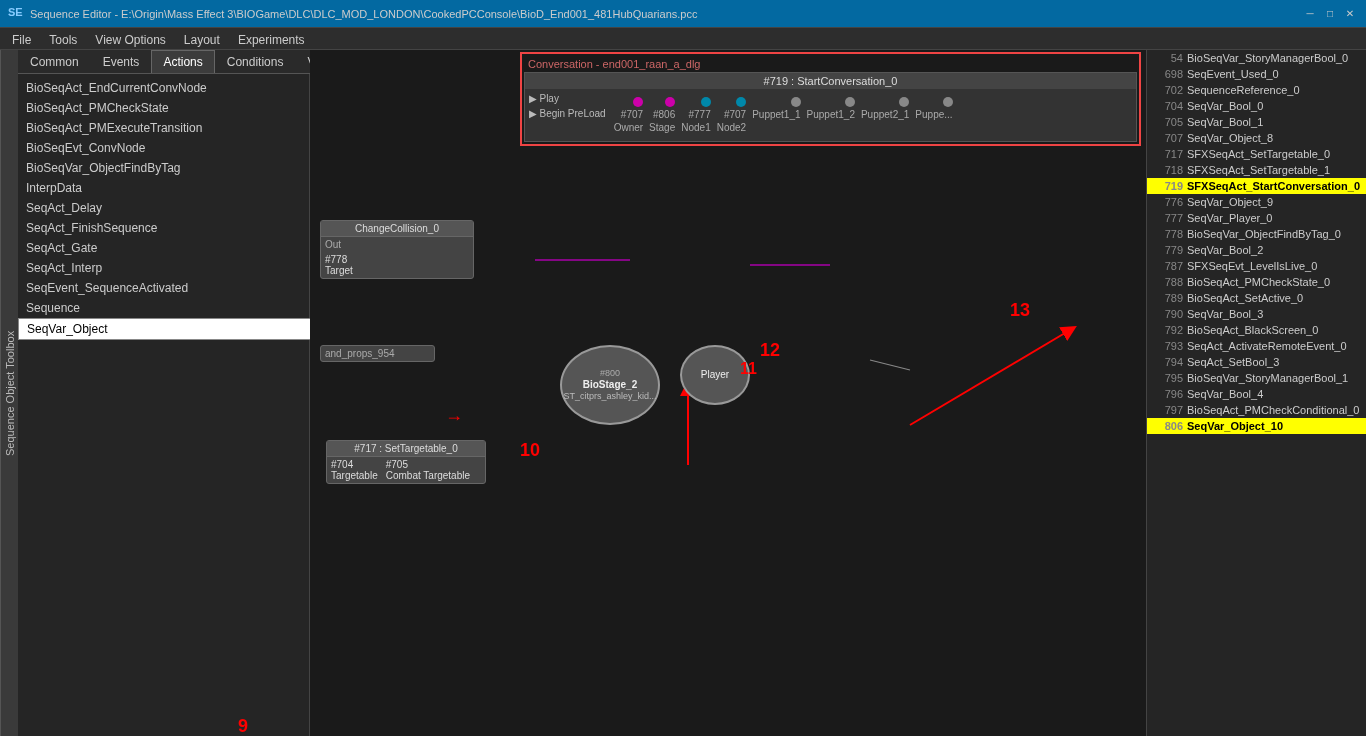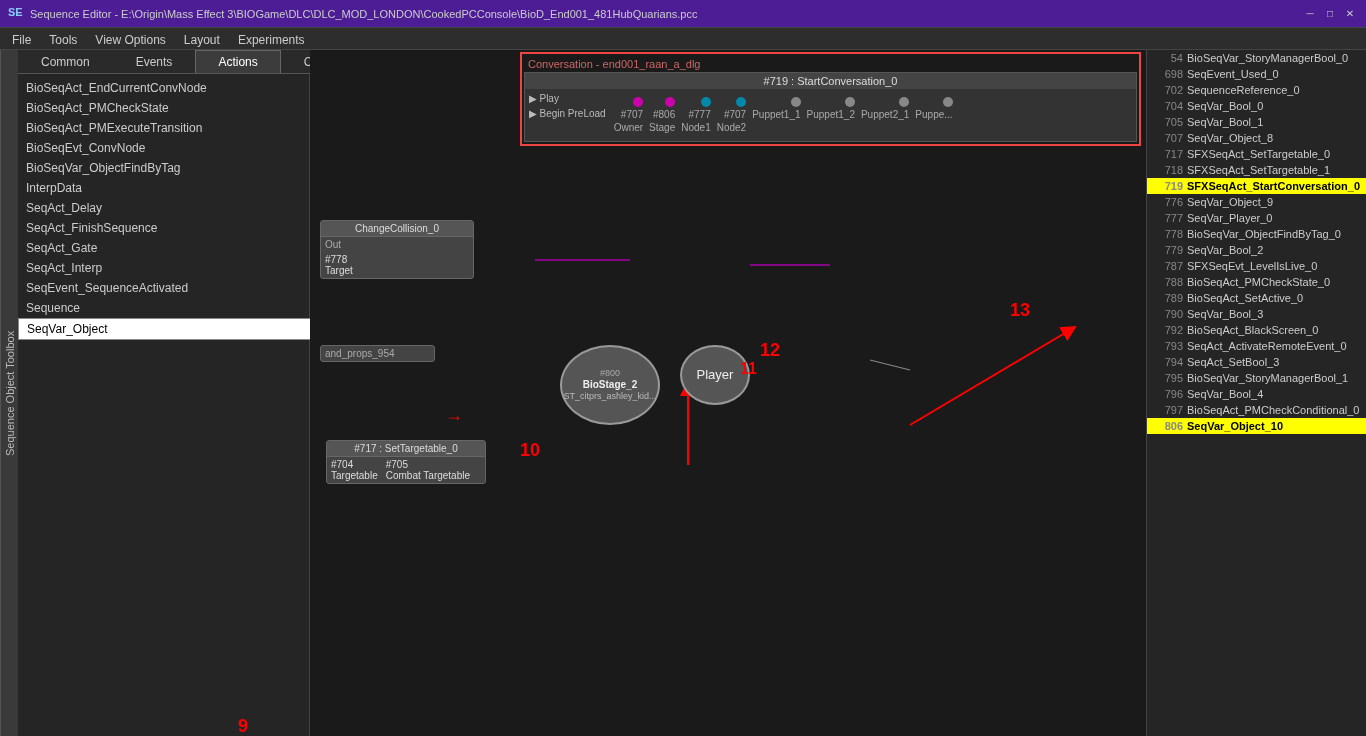--- a/index.html
+++ b/index.html
@@ -1,21 +1,21 @@
 <!DOCTYPE html>
 <html><head>
   <meta charset="utf-8">
   <style>
     * { margin: 0; padding: 0; box-sizing: border-box; }
     body { width: 1366px; height: 736px; overflow: hidden; font-family: 'Segoe UI', Tahoma, sans-serif; font-size: 12px; background: #1e1e1e; color: #ddd; }
 
     
     #titlebar {
       height: 28px;
-      background: #4c1d95;
+      background: #0369a1;
       display: flex;
       align-items: center;
       padding: 0 8px;
       user-select: none;
       border-bottom: 1px solid #444;
     }
     #titlebar .title-icon { width: 16px; height: 16px; margin-right: 6px; }
     #titlebar .title-text { font-size: 11px; color: #ccc; flex: 1; }
     #titlebar .win-controls { display: flex; gap: 4px; }
     #titlebar .win-btn { width: 16px; height: 16px; display: flex; align-items: center; justify-content: center; font-size: 10px; cursor: pointer; color: #ccc; }
@@ -76,21 +76,21 @@
     }
 
     
     #tab-bar {
       display: flex;
       background: #2a2a2a;
       border-bottom: 1px solid #555;
       flex-shrink: 0;
     }
     .tab-btn {
-      padding: 4px 22px;
+      padding: 4px 11px;
       font-size: 12px;
       cursor: pointer;
       color: #ccc;
       border: 1px solid transparent;
       border-bottom: none;
       background: transparent;
     }
     .tab-btn.active {
       background: #3c3c3c;
       border-color: #666;
@@ -412,21 +412,21 @@
       </div>
     </div>
 
     <div class="circle-node" style="left:250px;top:295px;width:100px;height:80px;">
       <div style="font-size:9px;color:#aaa;">#800</div>
       <div style="font-size:10px;font-weight:bold;">BioStage_2</div>
       <div style="font-size:9px;color:#bbb;">ST_citprs_ashley_kid...</div>
     </div>
 
     <div class="circle-node" style="left:370px;top:295px;width:70px;height:60px;">
-      <div style="font-size:13px;">Player</div>
+      <div style="font-size:10px;">Player</div>
     </div>
 
     <div class="annotation" style="position:absolute;top:390px;left:210px;">10</div>
     <div class="annotation" style="position:absolute;top:290px;left:450px;">12</div>
     <div class="annotation" style="position:absolute;top:250px;left:700px;">13</div>
     <div class="annotation" style="position:absolute;top:310px;left:430px;color:red;font-size:16px;">11</div>
 
     <div style="position:absolute;top:355px;left:135px;color:red;font-size:18px;font-weight:bold;">→</div>
 
   </div>

